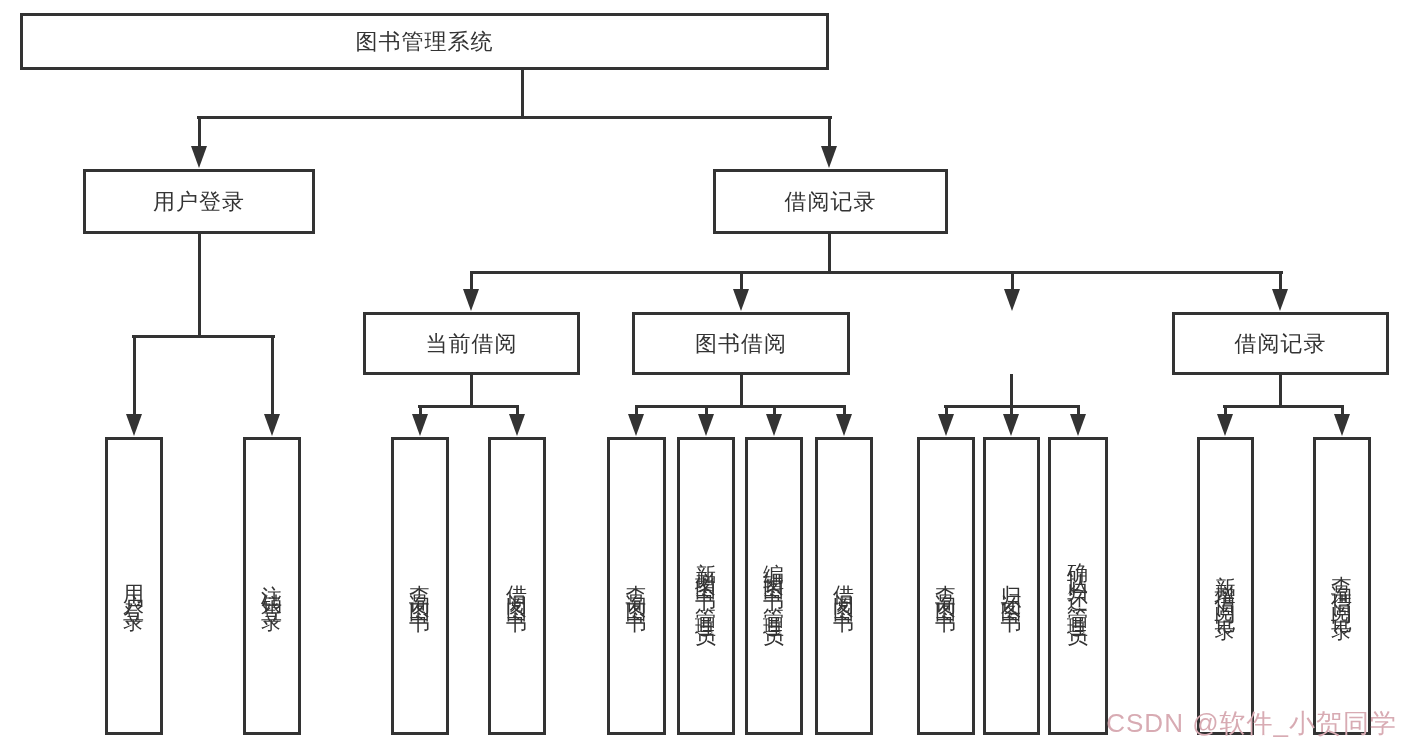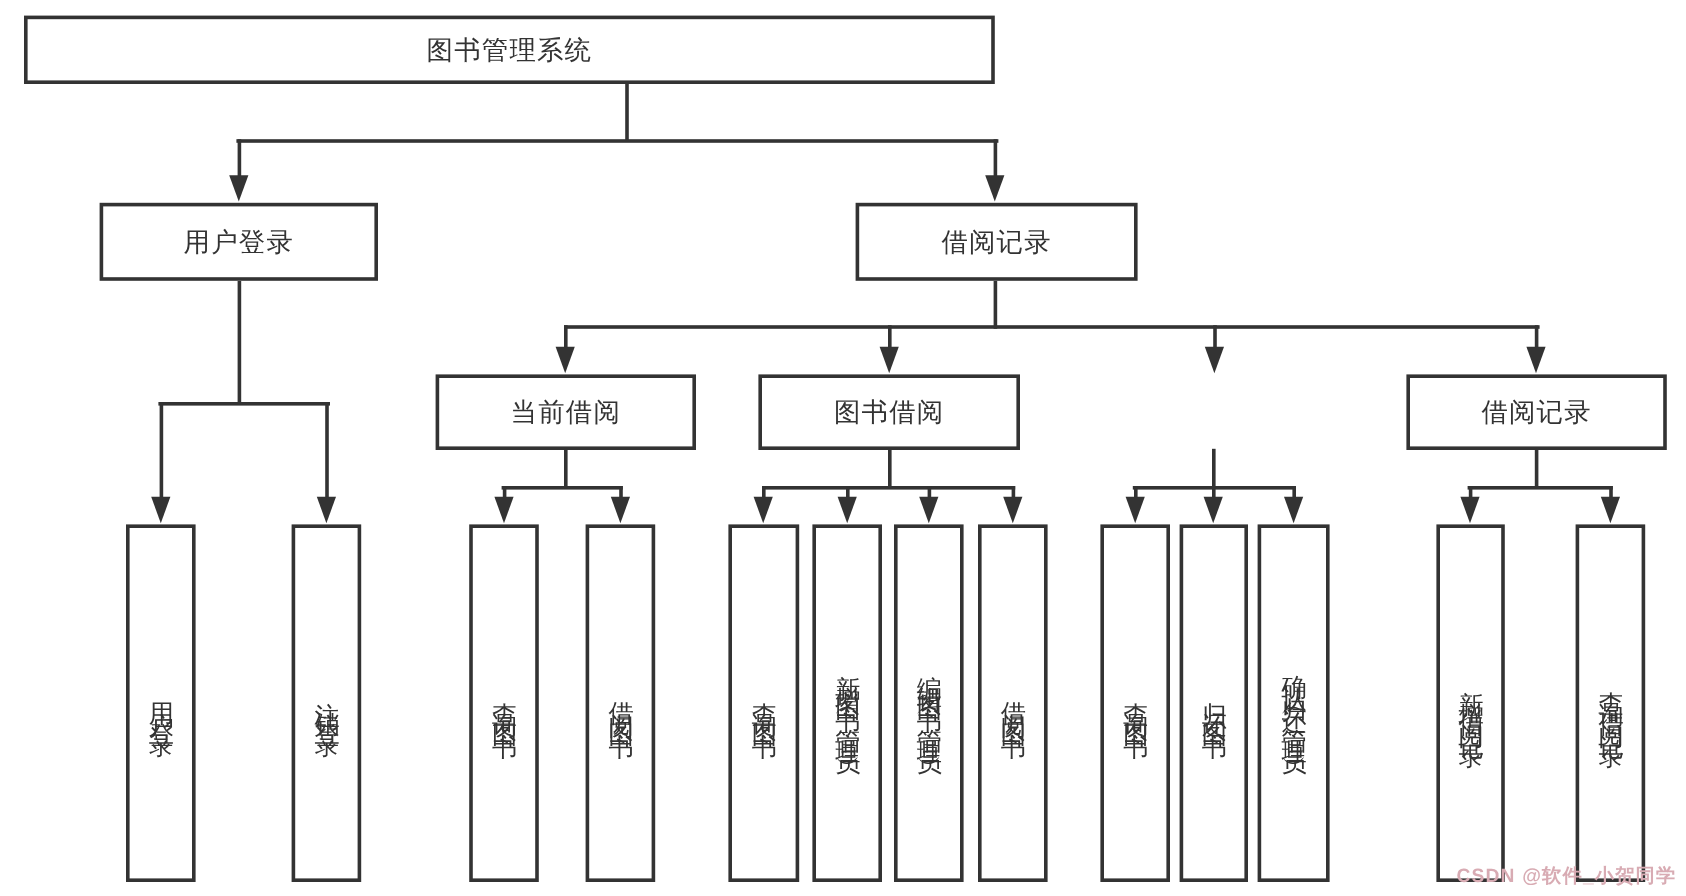--- a/index.html
+++ b/index.html
@@ -42,26 +42,25 @@
     position:absolute;
     width:0;height:0;
     border-left:8px solid transparent;
     border-right:8px solid transparent;
     border-top:22px solid #333333;
     z-index:1;
   }
   .watermark{
     position:absolute;
     right:8px;bottom:6px;
-    font-size:16px;
+    font-size:26px;
     letter-spacing:1px;
     color:#d8abb3;
     z-index:5;
     white-space:nowrap;
-    font-weight:bold;
   }
 </style>
 </head>
 <body>
 
 <div class="canvas">
 
   <div class="box h" style="left:20px;top:13px;width:809px;height:57px">图书管理系统</div>
 
   <div class="box h" style="left:83px;top:169px;width:232px;height:65px">用户登录</div>

